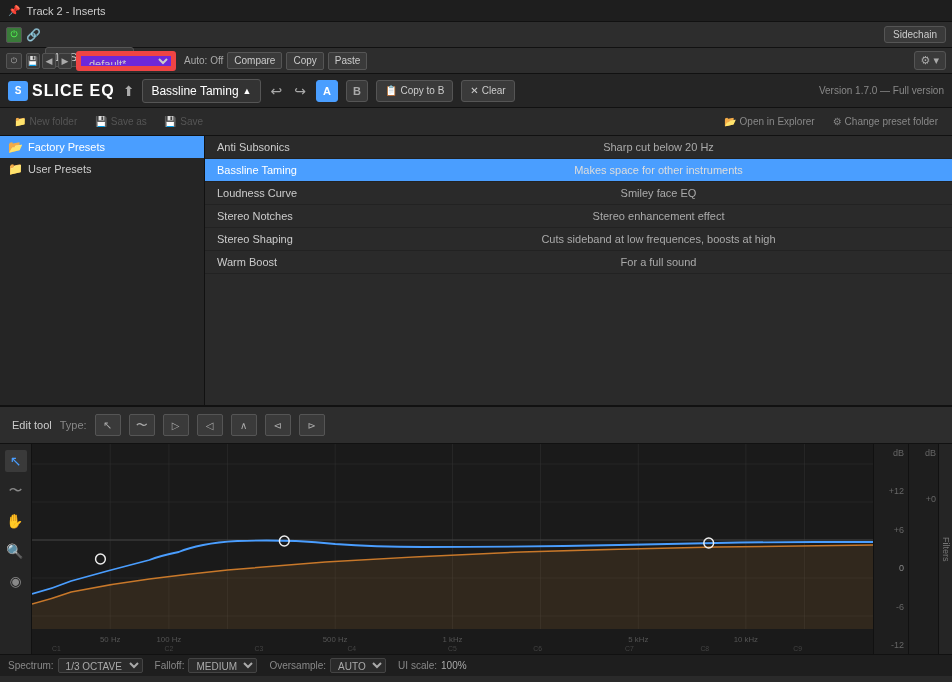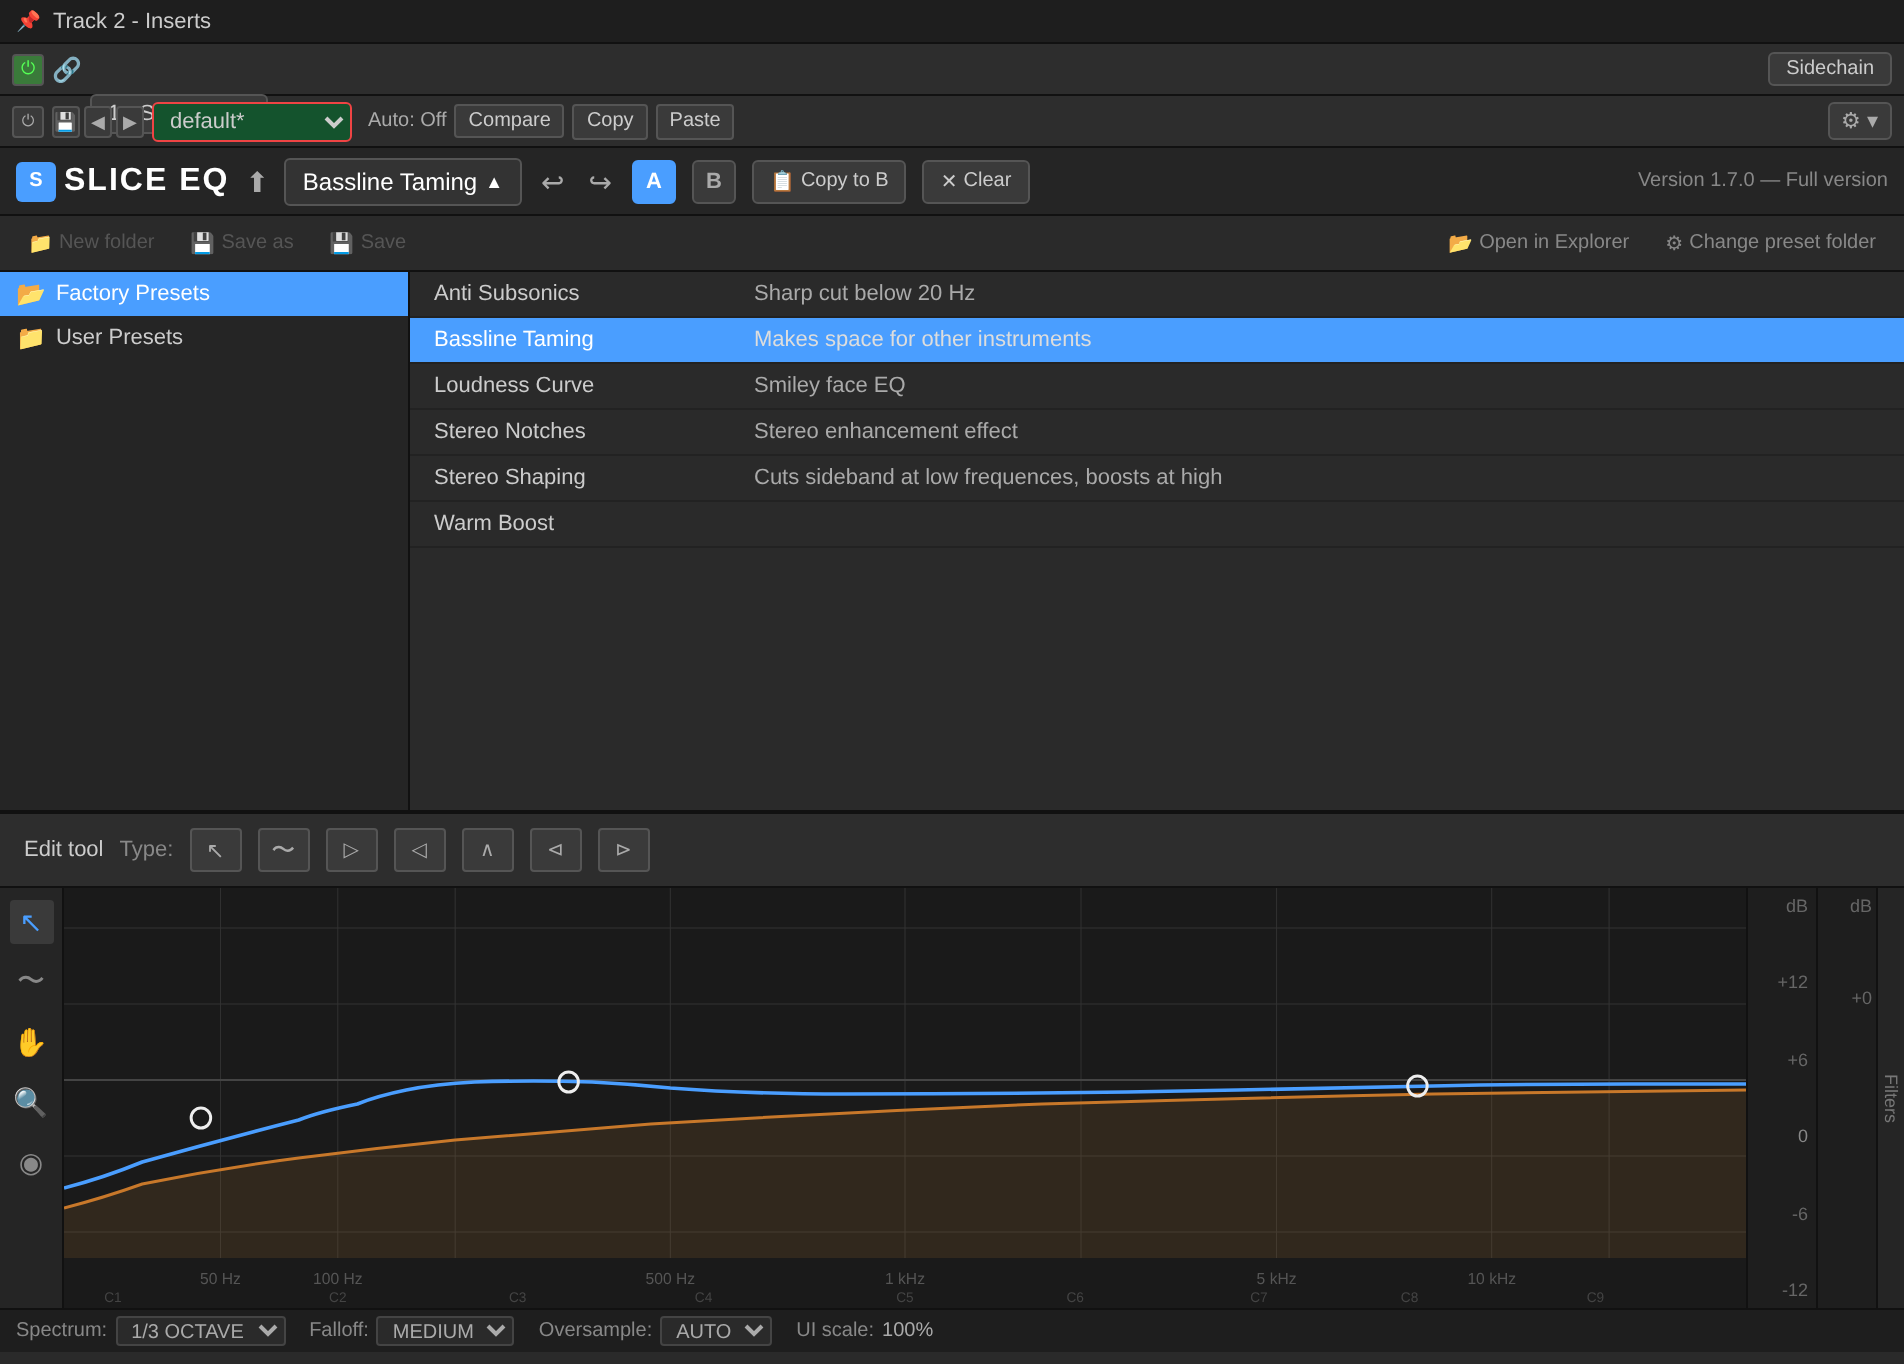--- a/index.html
+++ b/index.html
@@ -70,22 +70,22 @@
       border: 1px solid #555;
       border-radius: 2px;
       color: #ccc;
       font-size: 10px;
       padding: 2px 6px;
       cursor: pointer;
       height: 18px;
       display: flex; align-items: center;
     }
     .preset-select {
-      background: #14532d;
-      border: 1px solid #ef4444;
+      background: #6d28d9;
+      border: 5px solid #ef4444;
       border-radius: 3px;
       color: #ccc;
       font-size: 11px;
       padding: 1px 4px;
       height: 20px;
       min-width: 100px;
     }
     .auto-label {
       color: #aaa; font-size: 10px; margin-left: 4px;
     }
@@ -220,21 +220,21 @@
     }
     .preset-row {
       display: flex;
       padding: 5px 12px;
       cursor: pointer;
       border-bottom: 1px solid #222;
       font-size: 11px;
     }
     .preset-row.active { background: #4a9eff; color: #fff; }
     .preset-name { width: 160px; }
-    .preset-desc { flex: 1; color: #aaa; }
+    .preset-desc { flex: 1; color: #aaa; text-align: center; }
     .preset-row.active .preset-desc { color: #ddd; }
 
     
     #edit-toolbar {
       background: #2d2d2d;
       height: 38px;
       display: flex;
       align-items: center;
       padding: 0 12px;
       gap: 8px;
@@ -519,20 +519,21 @@
       <div class="preset-row">
         <span class="preset-name">Stereo Notches</span>
         <span class="preset-desc">Stereo enhancement effect</span>
       </div>
       <div class="preset-row">
         <span class="preset-name">Stereo Shaping</span>
         <span class="preset-desc">Cuts sideband at low frequences, boosts at high</span>
       </div>
       <div class="preset-row">
         <span class="preset-name">Warm Boost</span>
+        <span class="preset-desc">For a full sound</span>
       </div>
     </div>
 </div>
 
 <div id="edit-toolbar">
   <span style="font-size:11px;color:#ccc;">Edit tool</span>
   <span style="font-size:11px;color:#888;">Type:</span>
 
   <div class="tool-btn" style="font-size:11px;">↖</div>
   <div class="tool-btn">〜</div>

